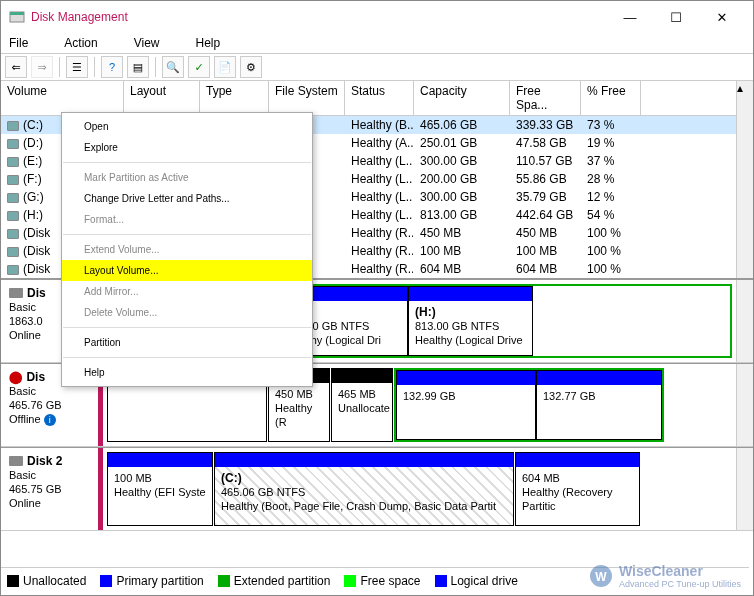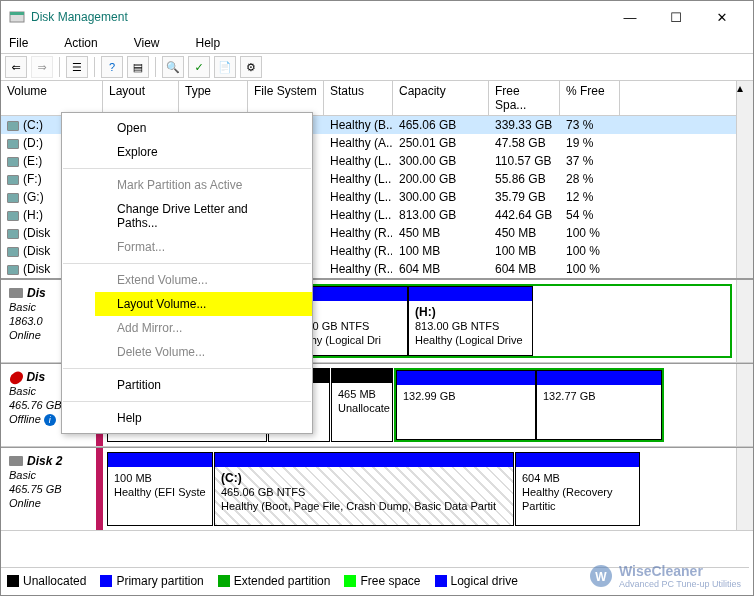--- a/index.html
+++ b/index.html
@@ -1,46 +1,46 @@
 <!DOCTYPE html>
 <html><head>
 <meta charset="utf-8">
 <style>
 * { box-sizing: border-box; font-family: "Segoe UI", Tahoma, sans-serif; font-size: 12px; }
 body { margin: 0; background: #fff; width: 754px; height: 596px; border: 1px solid #888; position: relative; overflow: hidden; }
 .titlebar { height: 32px; display: flex; align-items: center; padding: 0 8px; }
 .titlebar .icon { width: 16px; height: 16px; margin-right: 6px; display:inline-block; }
-.title-text { font-size: 12px; color: #0f766e; }
+.title-text { font-size: 12px; color: #be185d; }
 .win-controls { margin-left: auto; display: flex; }
 .win-controls div { width: 46px; height: 30px; display: flex; align-items: center; justify-content: center; font-size: 13px; }
 .menubar { height: 20px; padding: 0 8px; display: flex; gap: 36px; align-items: center; color:#000; }
 .menubar span { cursor: default; }
 .toolbar { height: 28px; border-top:1px solid #ccc; border-bottom:1px solid #ccc; padding: 2px 4px; display:flex; align-items:center; gap:4px; }
 .tool-btn { width:22px; height:22px; border:1px solid #ccc; display:flex; align-items:center; justify-content:center; background:#fafafa; font-size:11px;}
 .tool-sep { width:1px; height:20px; background:#ccc; margin:0 2px;}
 .list-area { border-bottom:1px solid #999; }
 .list-header { display:flex; }
 .col { border-right:1px solid #ccc; padding:3px 6px; background:#fff; border-bottom:1px solid #ccc; position:relative; }
 .row { display:flex; }
 .cell { padding:2px 6px; border-right:1px solid transparent; white-space:nowrap; overflow:hidden; }
-.c-v{width:102px}.c-l{width:76px}.c-t{width:69px}.c-fs{width:76px}.c-s{width:69px}.c-c{width:96px}.c-fr{width:71px}.c-pf{width:60px}.c-end{flex:1;border-right:none}
+.c-v{width:123px}.c-l{width:76px}.c-t{width:69px}.c-fs{width:76px}.c-s{width:69px}.c-c{width:96px}.c-fr{width:71px}.c-pf{width:60px}.c-end{flex:1;border-right:none}
 .vol-icon{display:inline-block;width:12px;height:10px;background:#7aa;border-radius:1px;margin-right:4px;vertical-align:middle;border:1px solid #888;}
 .highlight-row{background:#cde8ff;}
 .graphical { padding:0; }
 .disk-row { display:flex; border-bottom:1px solid #ccc; min-height:84px; border-top:1px solid #999; position:relative; background:#fff;}
-.disk-label { width:102px; padding:6px 8px; border-right:7px solid #be185d;font-style:italic; }
+.disk-label { width:102px; padding:6px 8px; border-right:5px solid #be185d; }
 .disk-title { font-weight:bold; font-size:12px; display:flex; align-items:center; gap:4px;}
 .disk-stat { font-size:11px; line-height:14px; }
 .partitions { flex:1; display:flex; padding:4px; gap:1px; position:relative;}
 .part { border:1px solid #000; position:relative; display:flex; flex-direction:column; }
 .part-hdr { height:14px; background:blue; }
 .part-body { padding:4px 6px; font-size:11px; line-height:14px; flex:1; overflow:hidden;}
 .ext-container { border:2px solid #0a0; display:flex; flex:1; padding:0; }
 .context-menu { position:absolute; left:60px; top:111px; width:252px; background:#fff; border:1px solid #aaa; box-shadow:2px 2px 6px rgba(0,0,0,0.25); z-index:50; padding:3px 0;}
-.cm-item{padding:5px 22px; font-size:12px; color:#000;margin-left:33px;}
+.cm-item{padding:5px 22px; font-size:10px; color:#000;}
 .cm-disabled{color:#888;}
 .cm-sep{height:1px;background:#ddd;margin:4px 1px;}
 .cm-highlight{background:#ffff00;}
 .legend { position:absolute; bottom:2px; left:0; right:4px; height:26px; border-top:1px solid #ccc; padding:4px 6px; display:flex; align-items:center; gap:12px; font-size:11px; background:#fff;}
 .sw{width:12px;height:12px;display:inline-block;margin-right:4px;vertical-align:middle;}
 .watermark{position:absolute;right:8px;bottom:4px;opacity:0.55;font-size:11px;color:#4a6aa8;display:flex;align-items:center;gap:6px;}
 .hatch{background:repeating-linear-gradient(45deg,#ddd 0,#ddd 2px,#fff 2px,#fff 8px);}
 .disk-icon{display:inline-block;width:14px;height:10px;background:#888;border-radius:1px;}
 .info-i{display:inline-block;width:12px;height:12px;border-radius:50%;background:#0066cc;color:#fff;font-size:9px;text-align:center;line-height:12px;}
 .scrollbar{width:17px;background:#f0f0f0;border-left:1px solid #ccc;}

